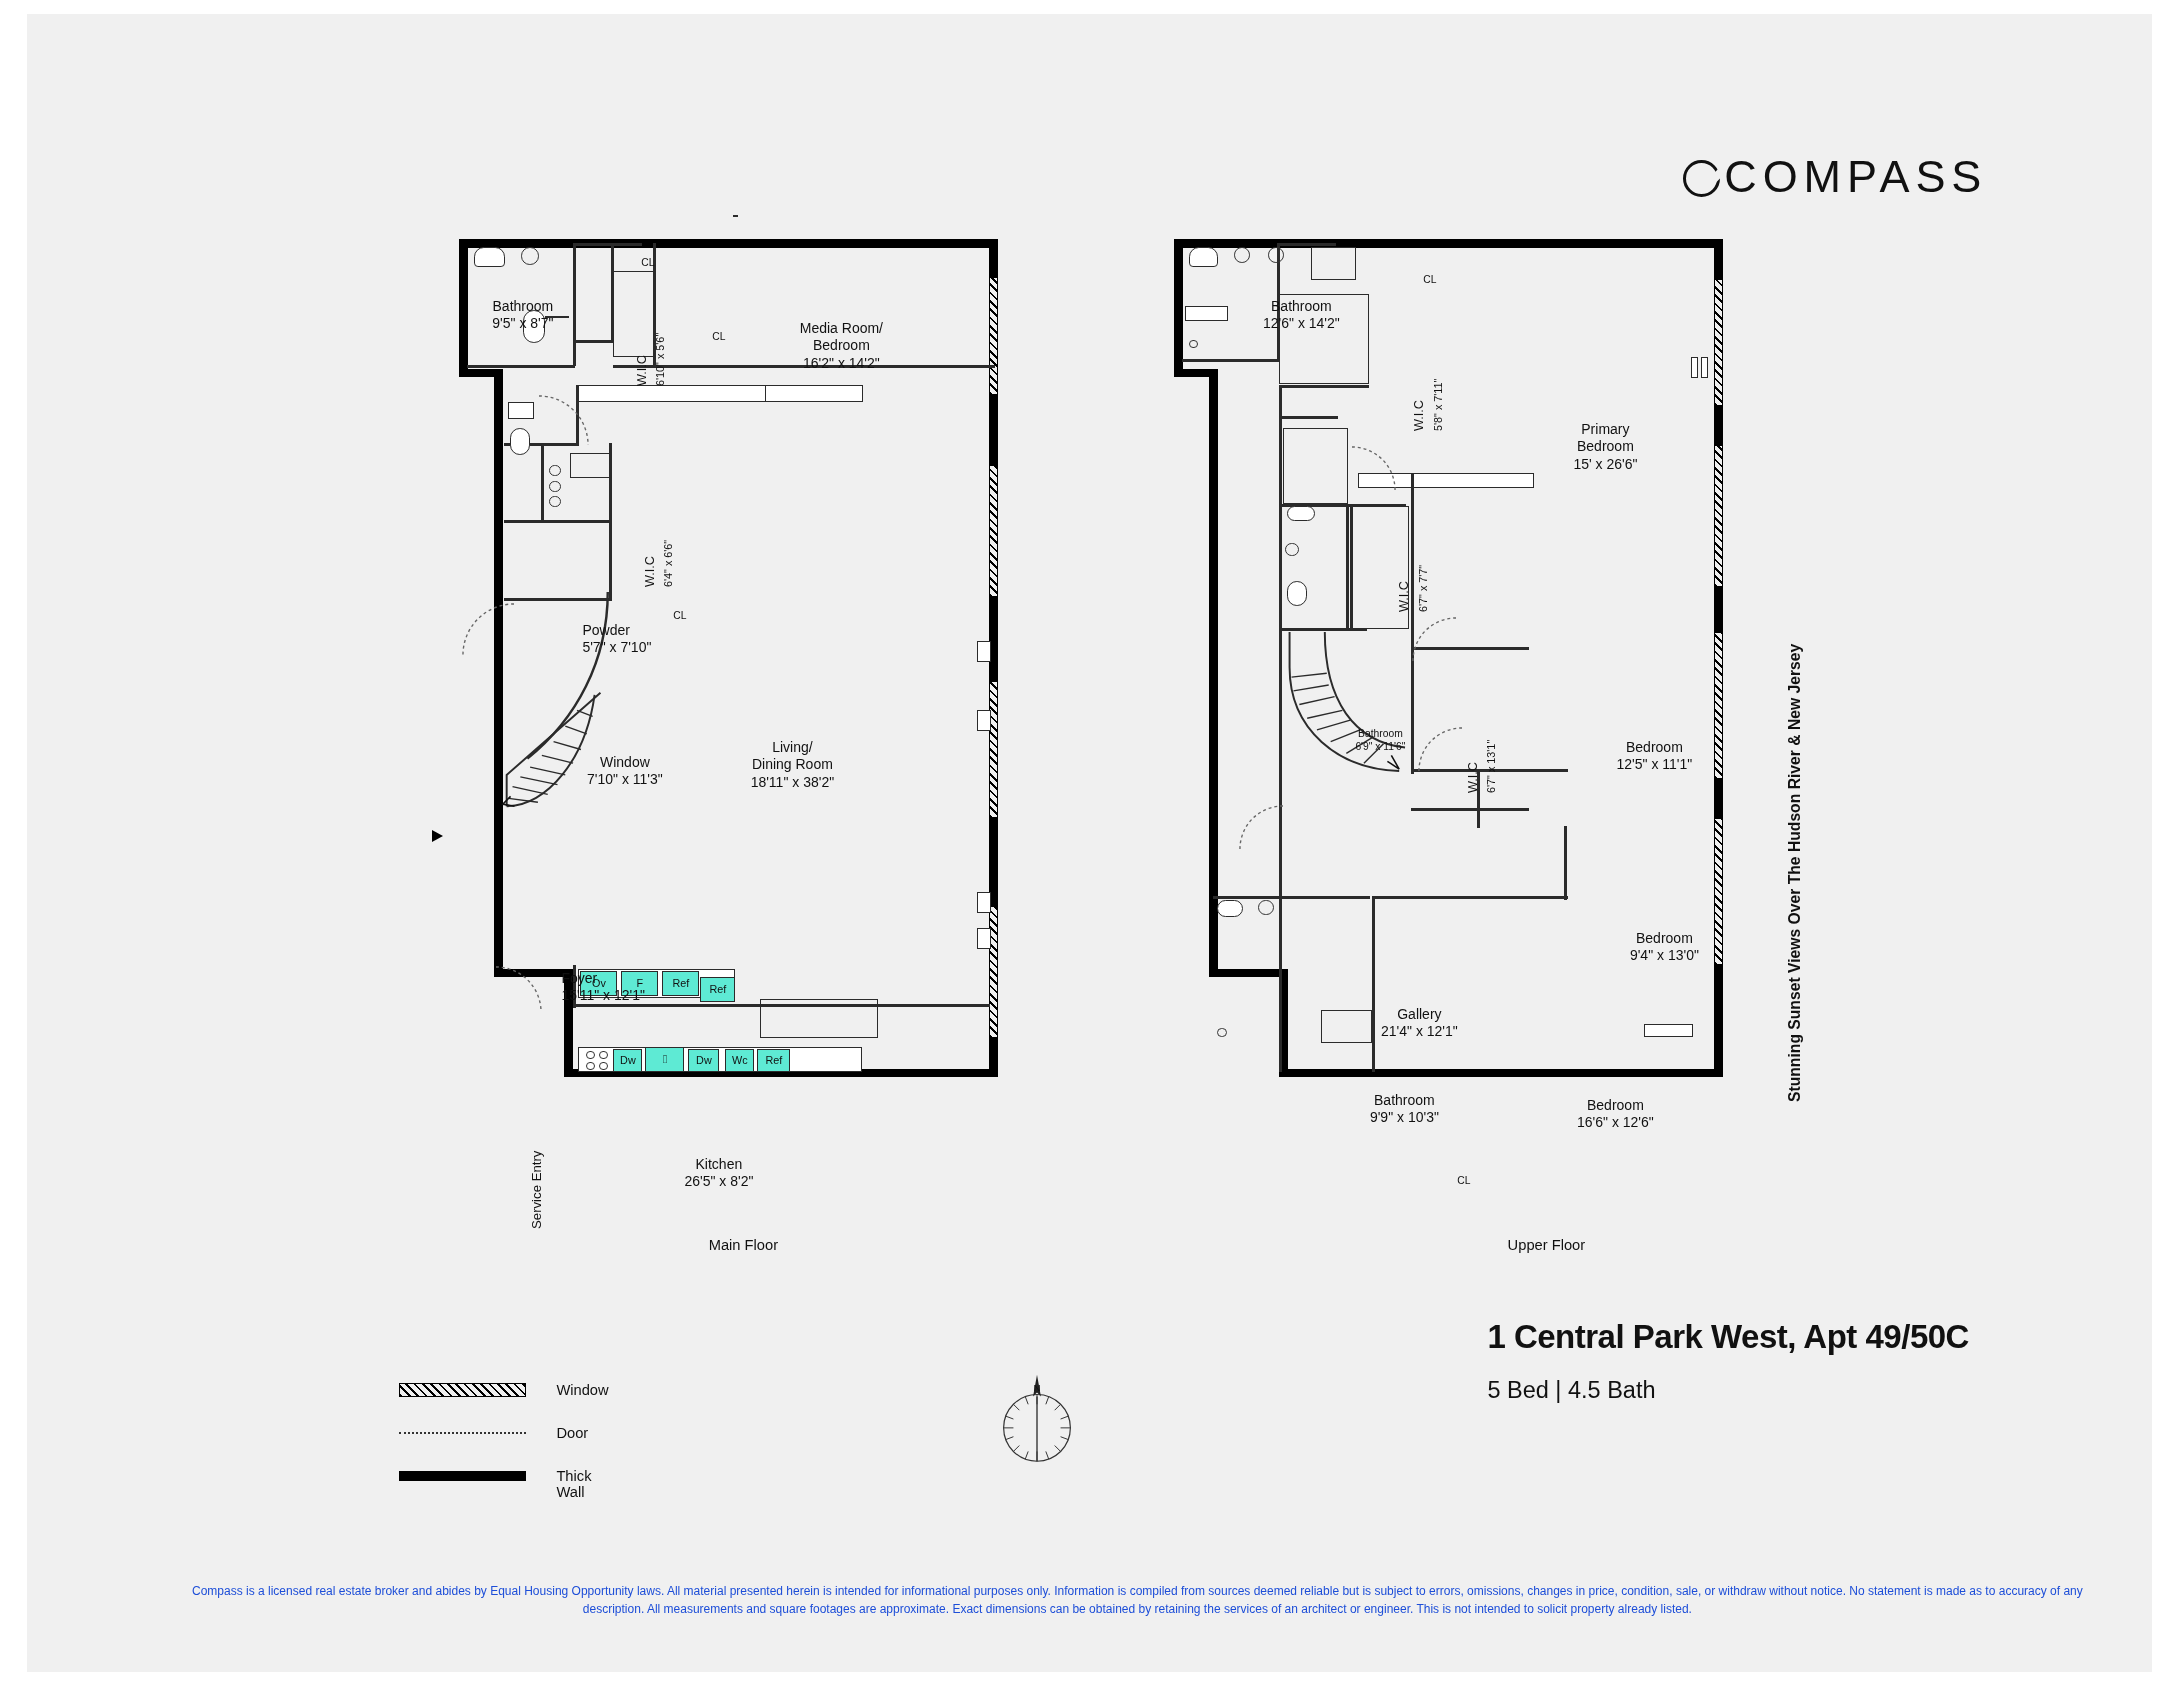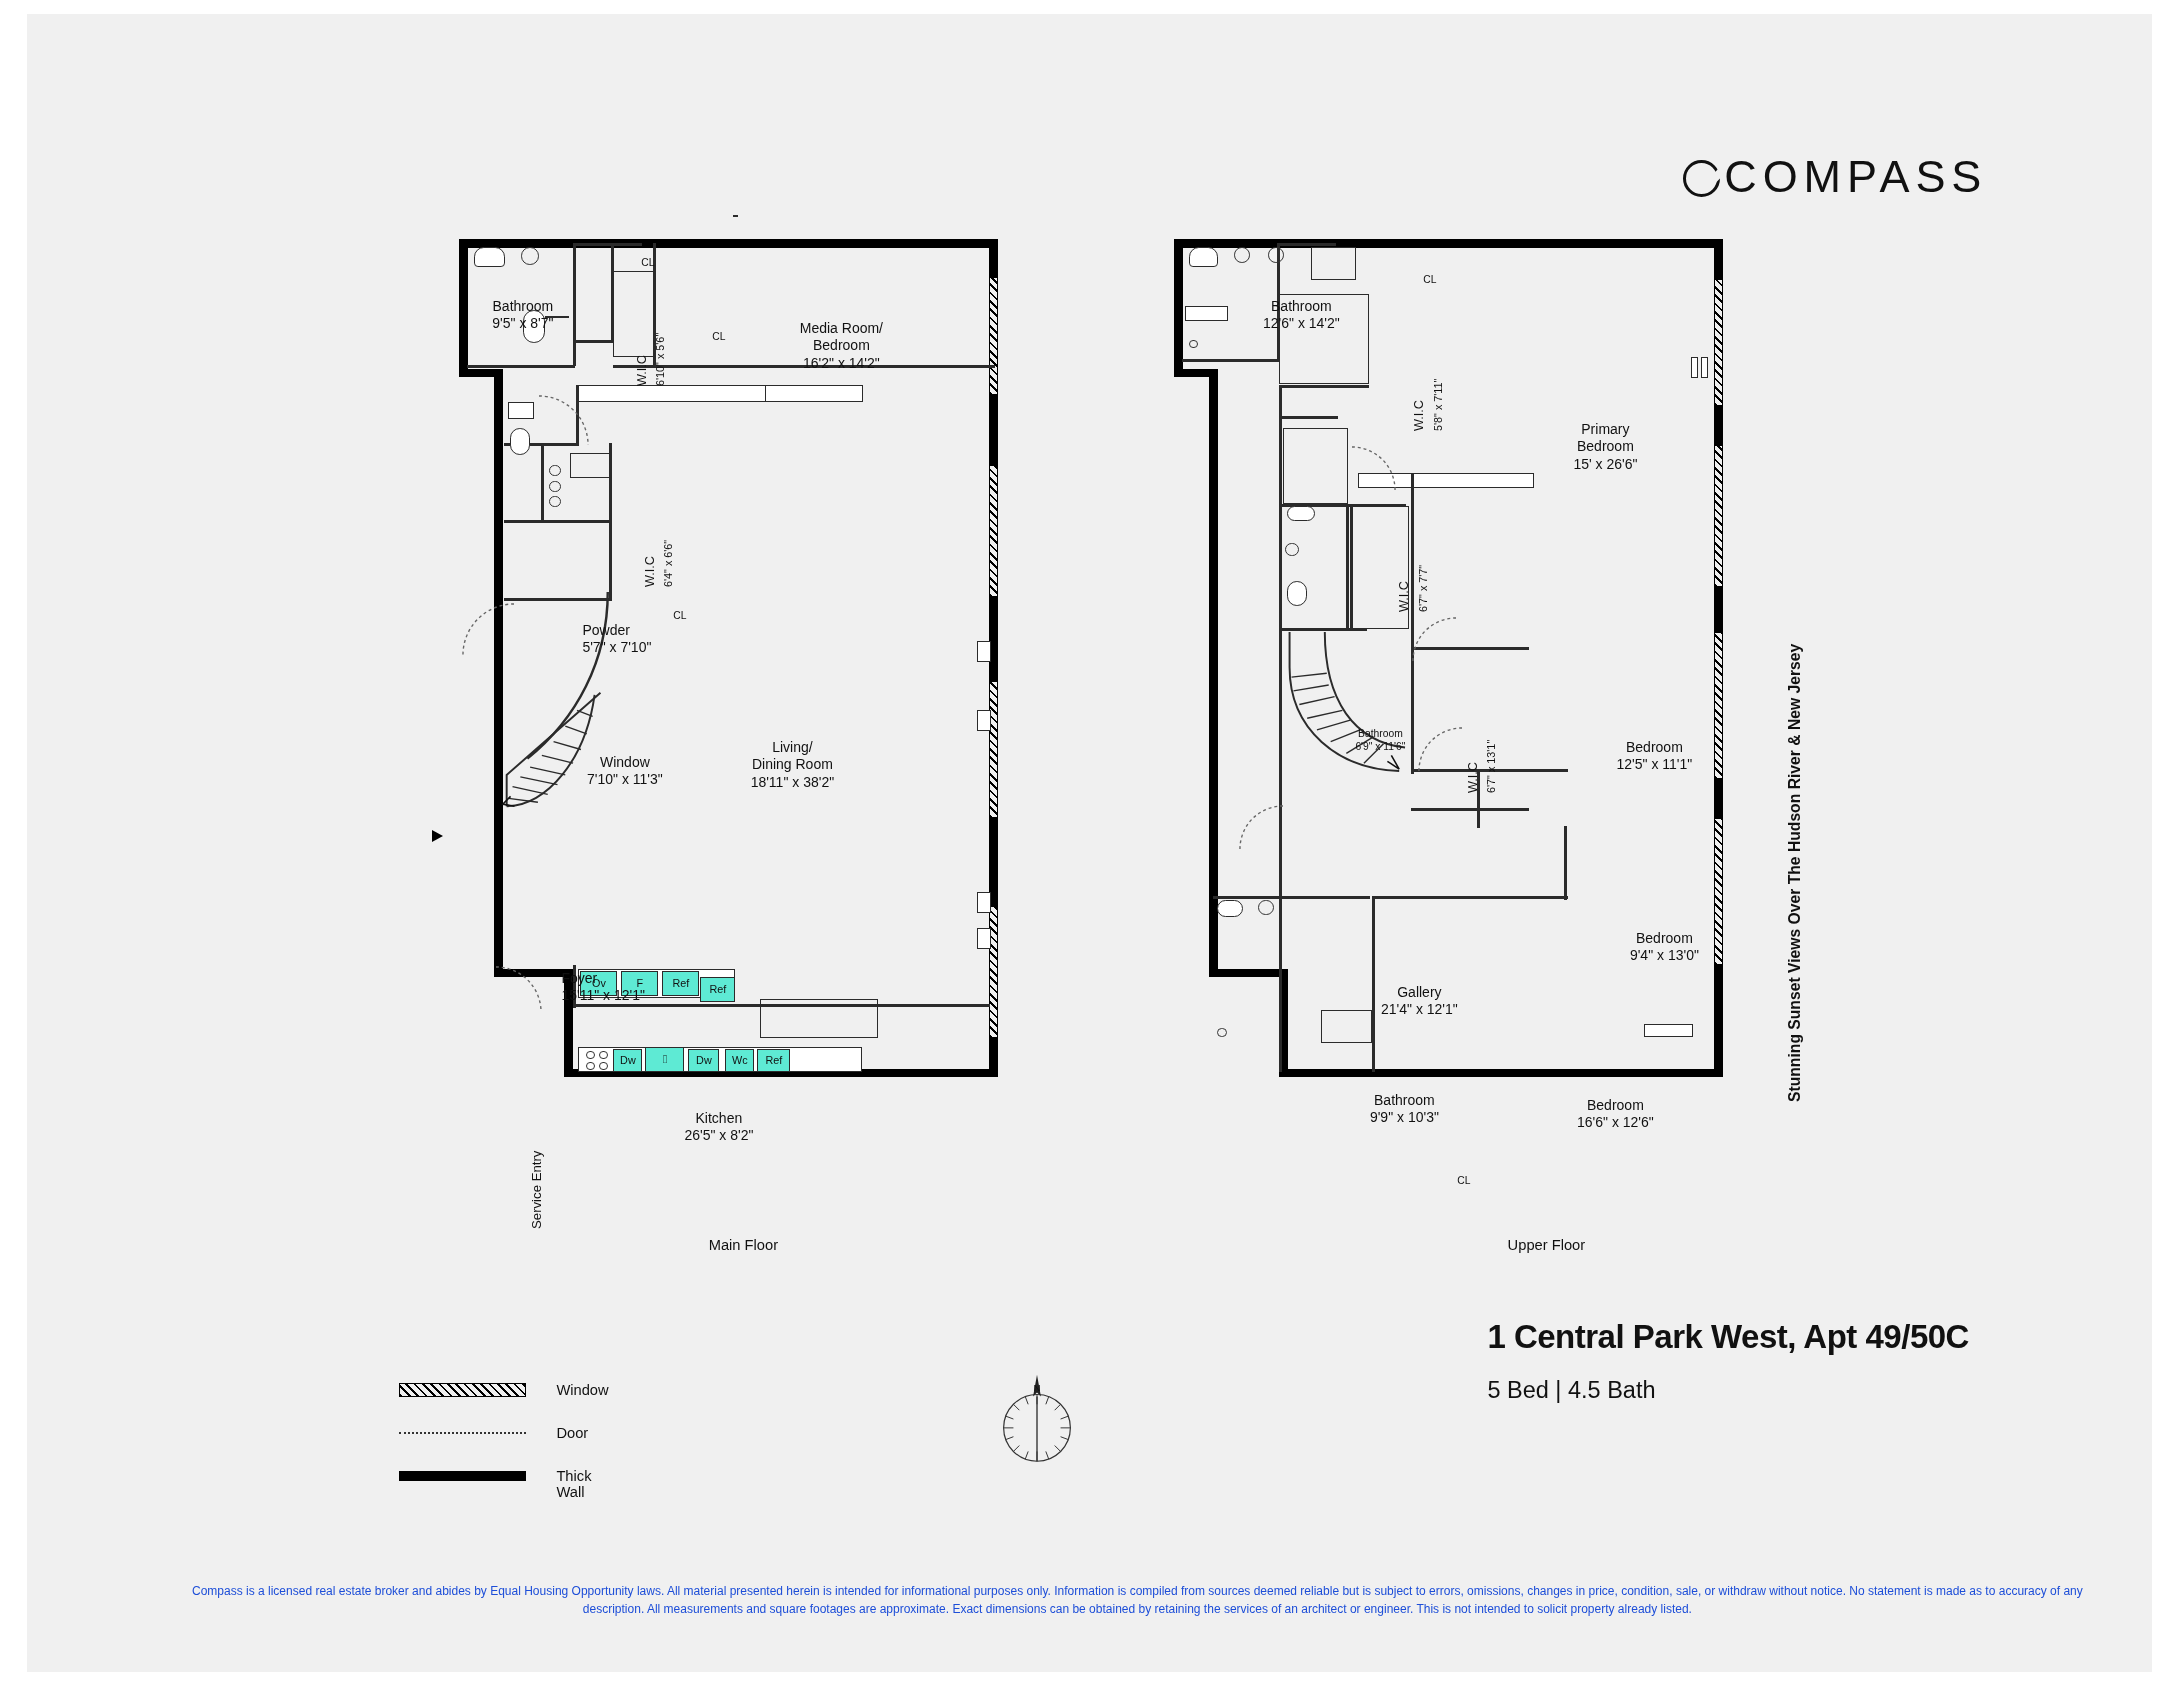--- a/index.html
+++ b/index.html
@@ -356,21 +356,21 @@
     <div>5'7" x 7'10"</div>
   </div>
   <div class="rm" style="left:519px; top:740px; width:157px;">
     <div>Window</div>
     <div>7'10" x 11'3"</div>
   </div>
   <div class="rm left" style="left:534px; top:956px; width:157px;">
     <div>Foyer</div>
     <div>15'11" x 12'1"</div>
   </div>
-  <div class="rm" style="left:608px; top:1096px; width:167px;">
+  <div class="rm" style="left:608px; top:1142px; width:167px;">
     <div>Kitchen</div>
     <div>26'5" x 8'2"</div>
   </div>
 
   <div class="vert" style="left:608px; top:372px;">
     <span>W.I.C</span>
   </div>
   <div class="vert tiny" style="left:627px; top:372px;">
     <span>6'10" x 5'6"</span>
   </div>
@@ -499,21 +499,21 @@
     <div>6'9" x 11'6"</div>
   </div>
   <div class="rm" style="left:1539px; top:725px; width:176px;">
     <div>Bedroom</div>
     <div>12'5" x 11'1"</div>
   </div>
   <div class="rm" style="left:1549px; top:916px; width:176px;">
     <div>Bedroom</div>
     <div>9'4" x 13'0"</div>
   </div>
-  <div class="rm" style="left:1304px; top:970px; width:176px;">
+  <div class="rm" style="left:1304px; top:992px; width:176px;">
     <div>Gallery</div>
     <div>21'4" x 12'1"</div>
   </div>
   <div class="rm" style="left:1289px; top:1078px; width:176px;">
     <div>Bathroom</div>
     <div>9'9" x 10'3"</div>
   </div>
   <div class="rm" style="left:1500px; top:1083px; width:176px;">
     <div>Bedroom</div>
     <div>16'6" x 12'6"</div>

